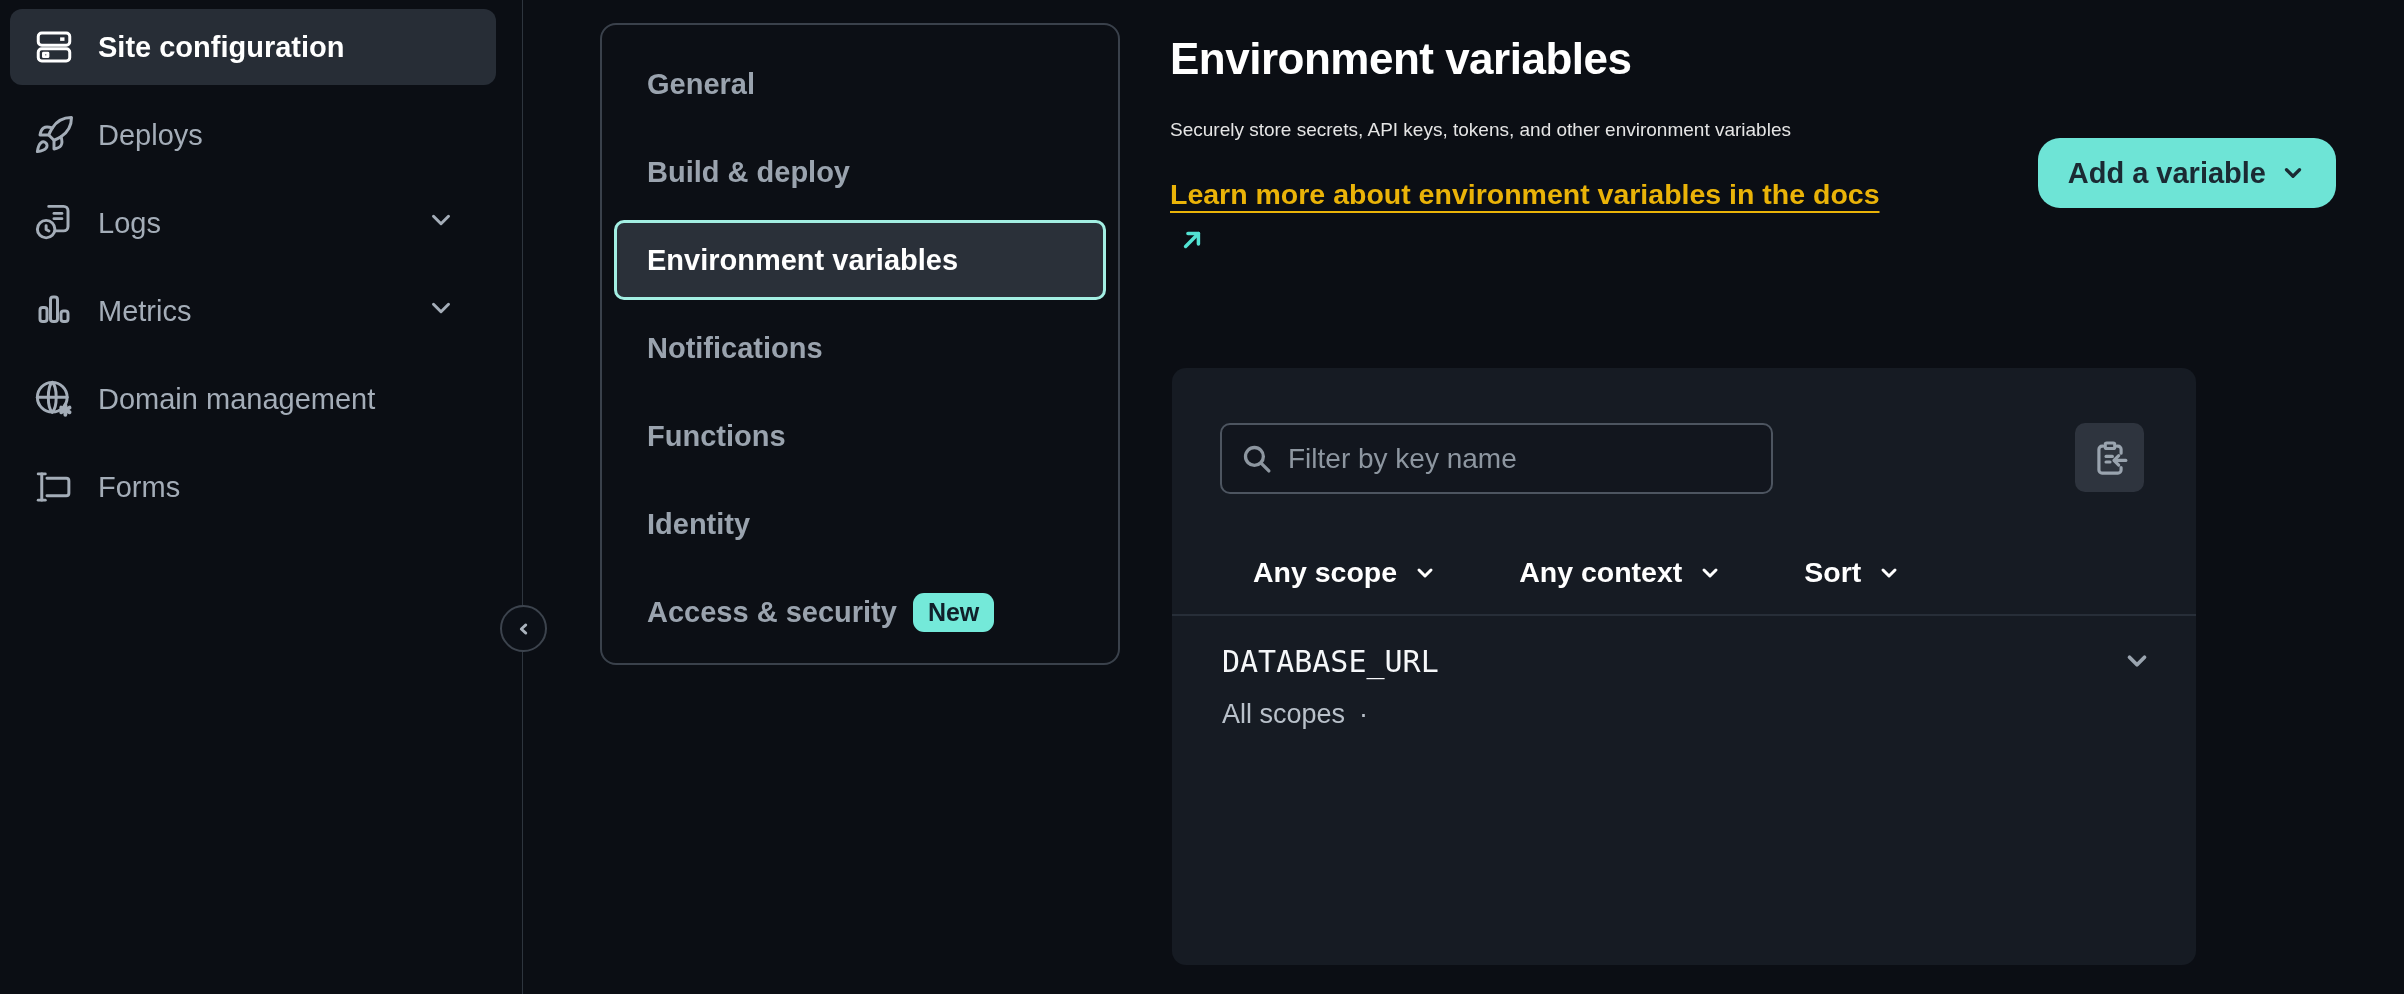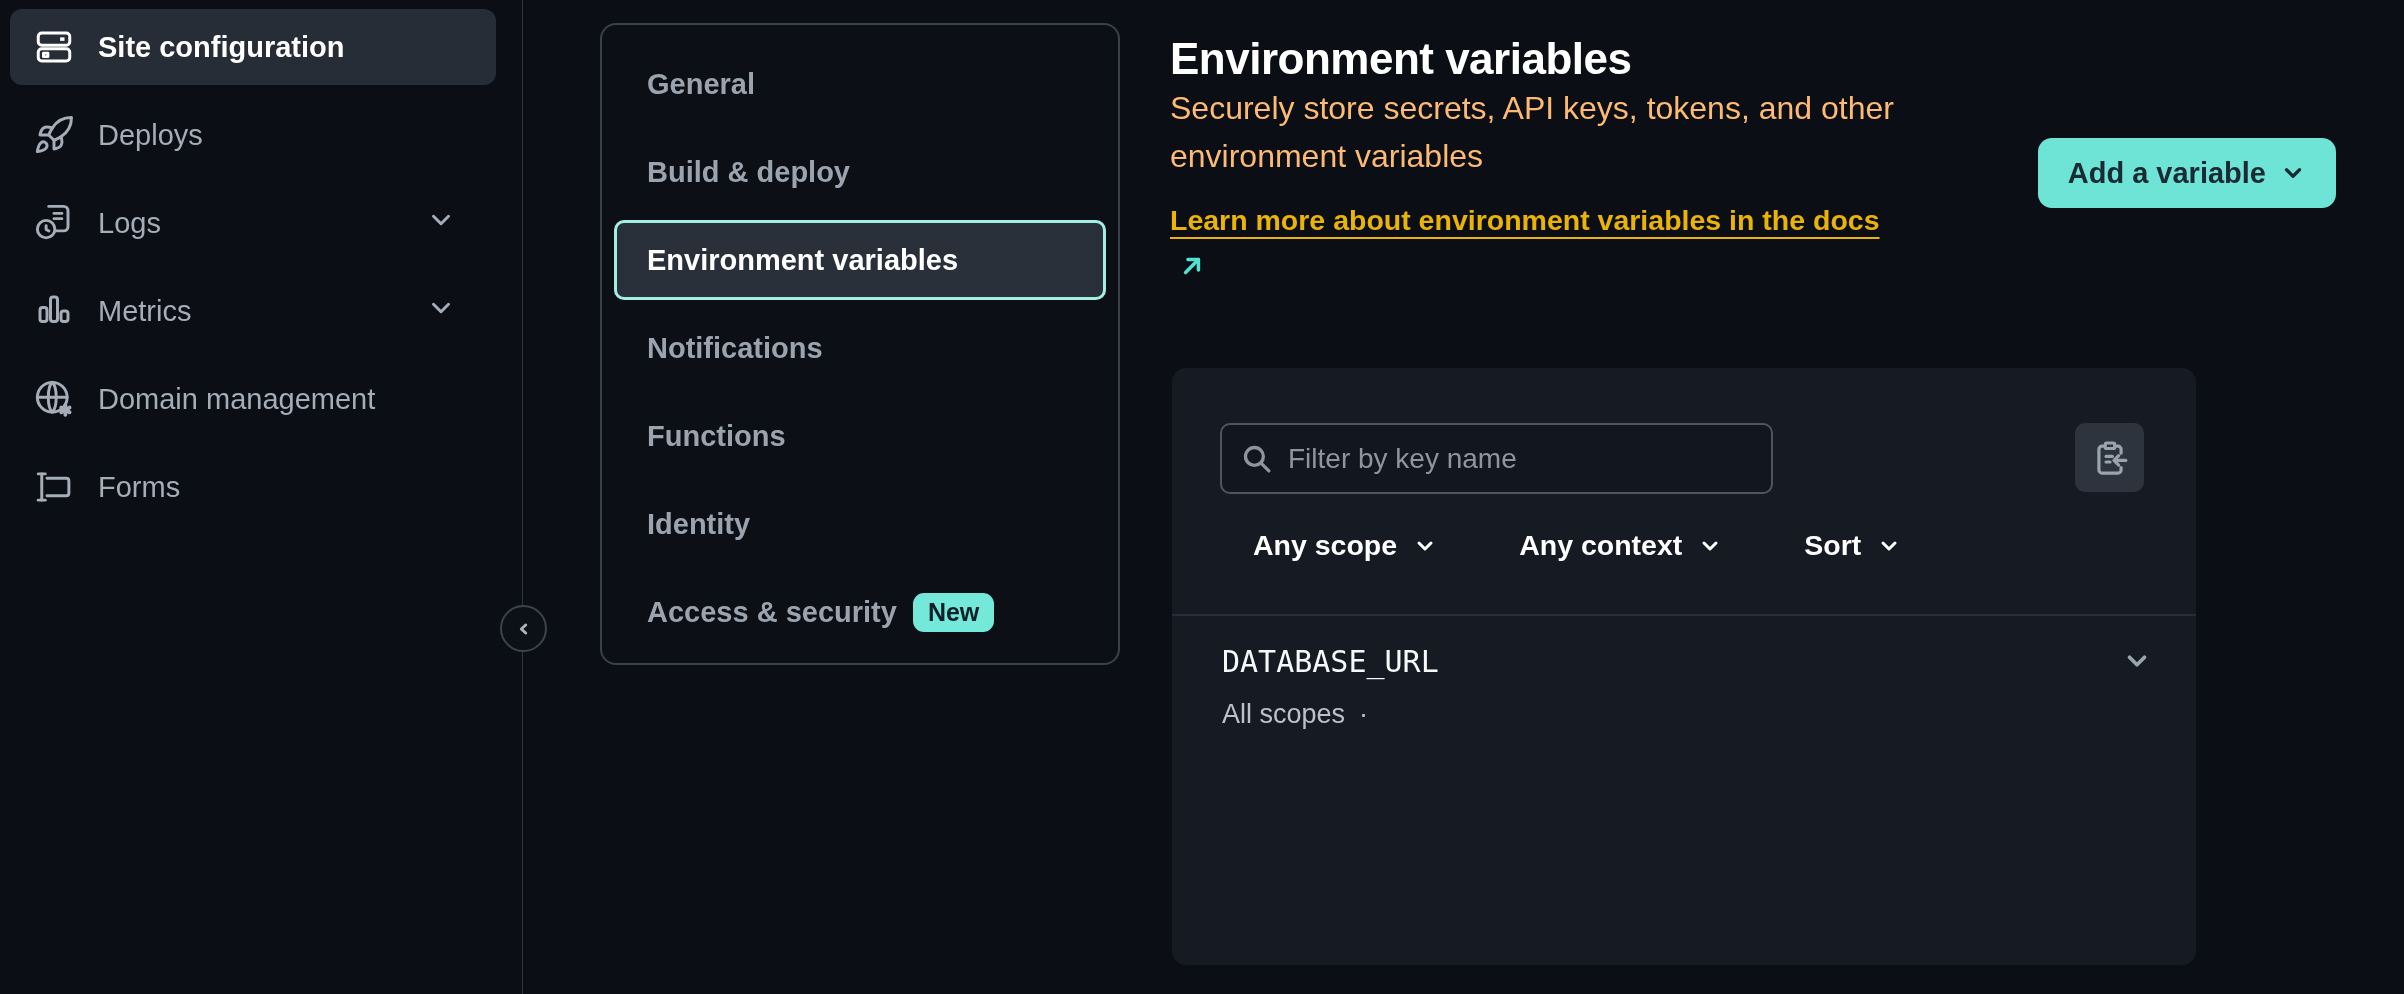--- a/index.html
+++ b/index.html
@@ -55,31 +55,31 @@
   }
   .badge {
     margin-left: 16px; background: #74e9d9; color: #10202a;
     font-size: 25px; font-weight: 700; padding: 5px 15px; border-radius: 11px;
   }
 
   
   .main { position: absolute; left: 1170px; top: 0; width: 1202px; height: 994px; }
 
   .page-title { margin-top: 34px; font-size: 44px; font-weight: 700; color: #ffffff; letter-spacing: -0.5px; }
-  .page-desc { width: 770px; font-size: 32px; line-height: 48px; color: #fdba74; }
+  .page-desc { margin-top: 22px; width: 770px; font-size: 19px; line-height: 48px; color: #e5e5e5; }
   .docs-link {
     display: inline-block; margin-top: 16px; width: 745px;
     font-size: 28.5px; line-height: 48px; font-weight: 700; color: #eab308;
     text-decoration: underline; text-underline-offset: 7px; cursor: pointer;
   }
   .docs-link .arrow-icon svg { width: 28px; height: 28px; stroke: #52e2d2; fill: none; stroke-width: 3; stroke-linecap: round; stroke-linejoin: round; vertical-align: -2px; margin-left: 8px; text-decoration: none; }
 
   .add-btn {
     position: absolute; right: 36px; top: 138px; height: 70px;
-    background: #6ee4d6; color: #1b2a33; border: none; border-radius: 14px;
+    background: #6ee4d6; color: #1b2a33; border: none; border-radius: 22px;
     font-family: "Liberation Sans", sans-serif;
     font-size: 29px; font-weight: 700; padding: 0 30px; cursor: pointer;
     display: flex; align-items: center; gap: 14px;
   }
   .add-btn svg { width: 26px; height: 26px; stroke: #1b2a33; fill: none; stroke-width: 3; stroke-linecap: round; stroke-linejoin: round; }
 
   
   .panel {
     position: absolute; left: 2px; top: 368px; width: 1024px; height: 597px;
     background: #161b23; border-radius: 14px;
@@ -99,21 +99,21 @@
   .search-icon svg { width: 33px; height: 33px; stroke: #8d96a0; fill: none; stroke-width: 2.4; stroke-linecap: round; }
 
   .import-btn {
     position: absolute; right: 52px; top: 55px; width: 69px; height: 69px;
     background: #2e343e; border: none; border-radius: 10px; cursor: pointer;
     display: flex; align-items: center; justify-content: center;
   }
   .import-btn svg { width: 38px; height: 38px; stroke: #9aa4af; fill: none; stroke-width: 2; stroke-linecap: round; stroke-linejoin: round; }
 
   .dropdown-row {
-    margin-top: 35px; padding: 0 48px; display: flex; align-items: flex-start; height: 60px;
+    margin-top: 35px; padding: 0 48px; display: flex; align-items: flex-end; height: 60px;
   }
   .dd-btn {
     display: flex; align-items: center; gap: 16px; cursor: pointer;
     color: #ffffff; font-size: 28.5px; font-weight: 700; margin-left: 33px;
     background: none; border: none; font-family: "Liberation Sans", sans-serif;
   }
   .dd-btn + .dd-btn { margin-left: 82px; }
   .dd-btn svg { width: 24px; height: 24px; stroke: #ffffff; fill: none; stroke-width: 3; stroke-linecap: round; stroke-linejoin: round; }
 
   .var-list { margin-top: 25px; border-top: 2px solid #272e38; }

